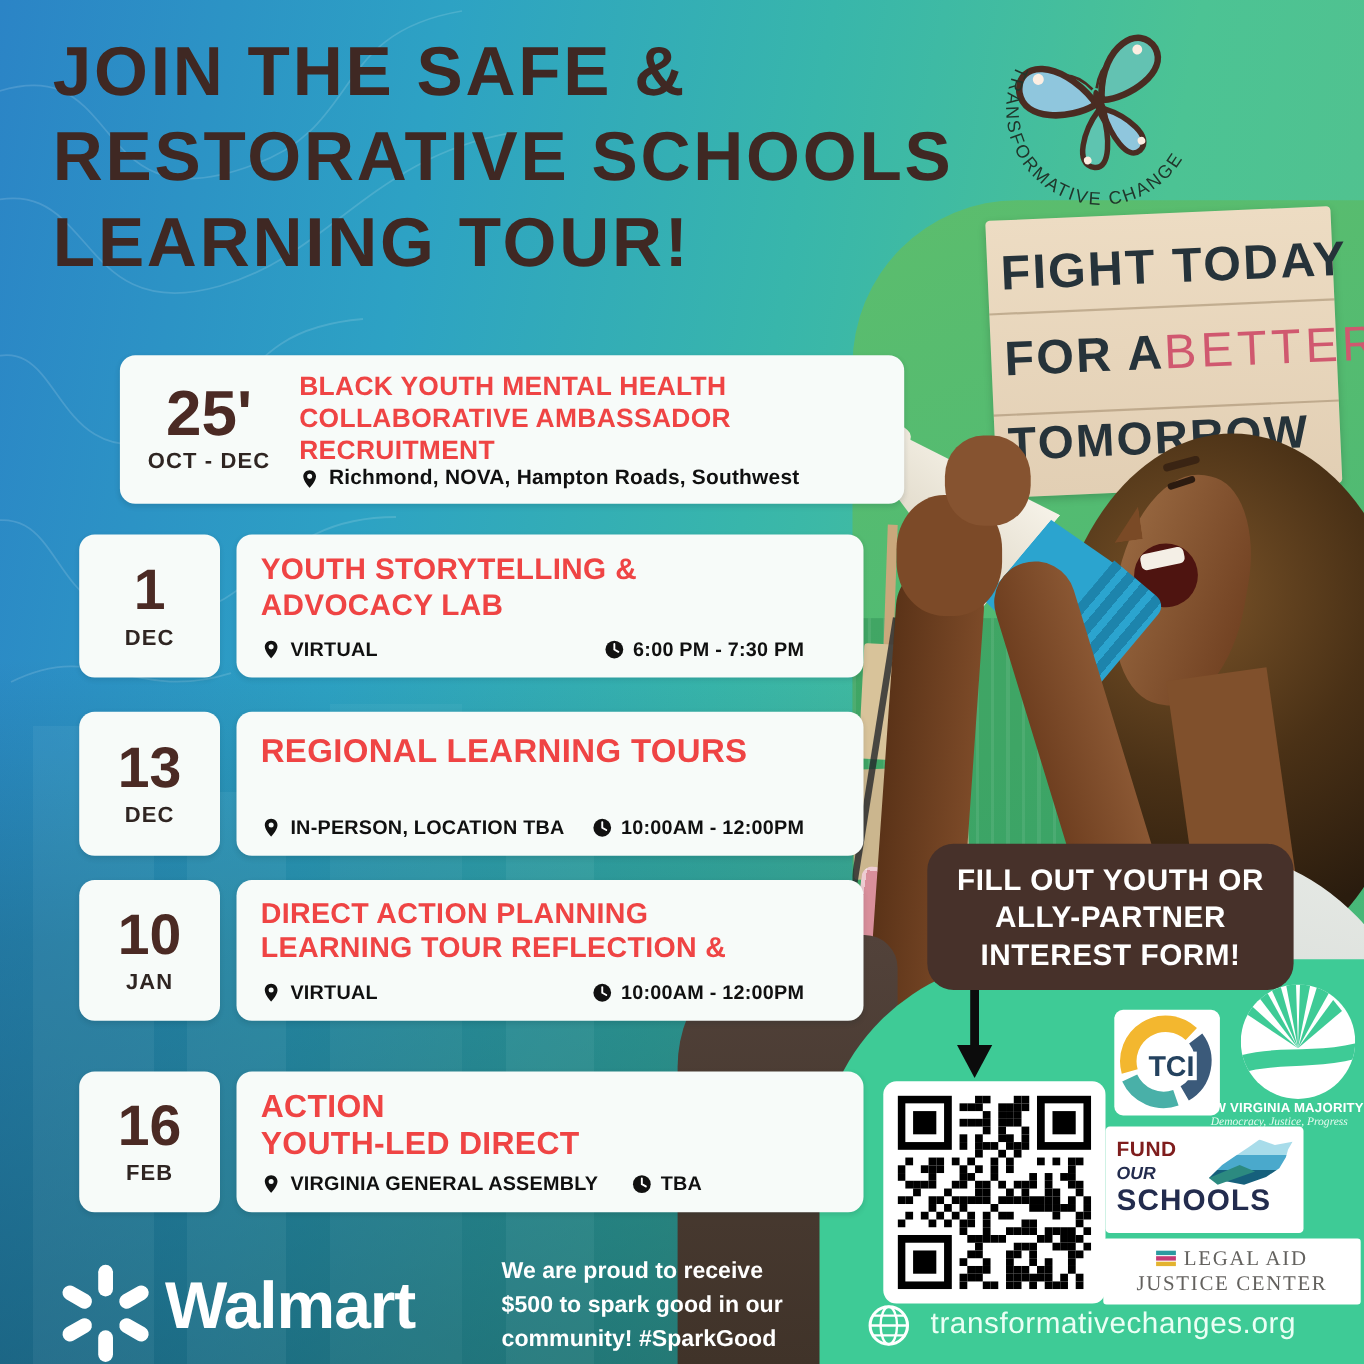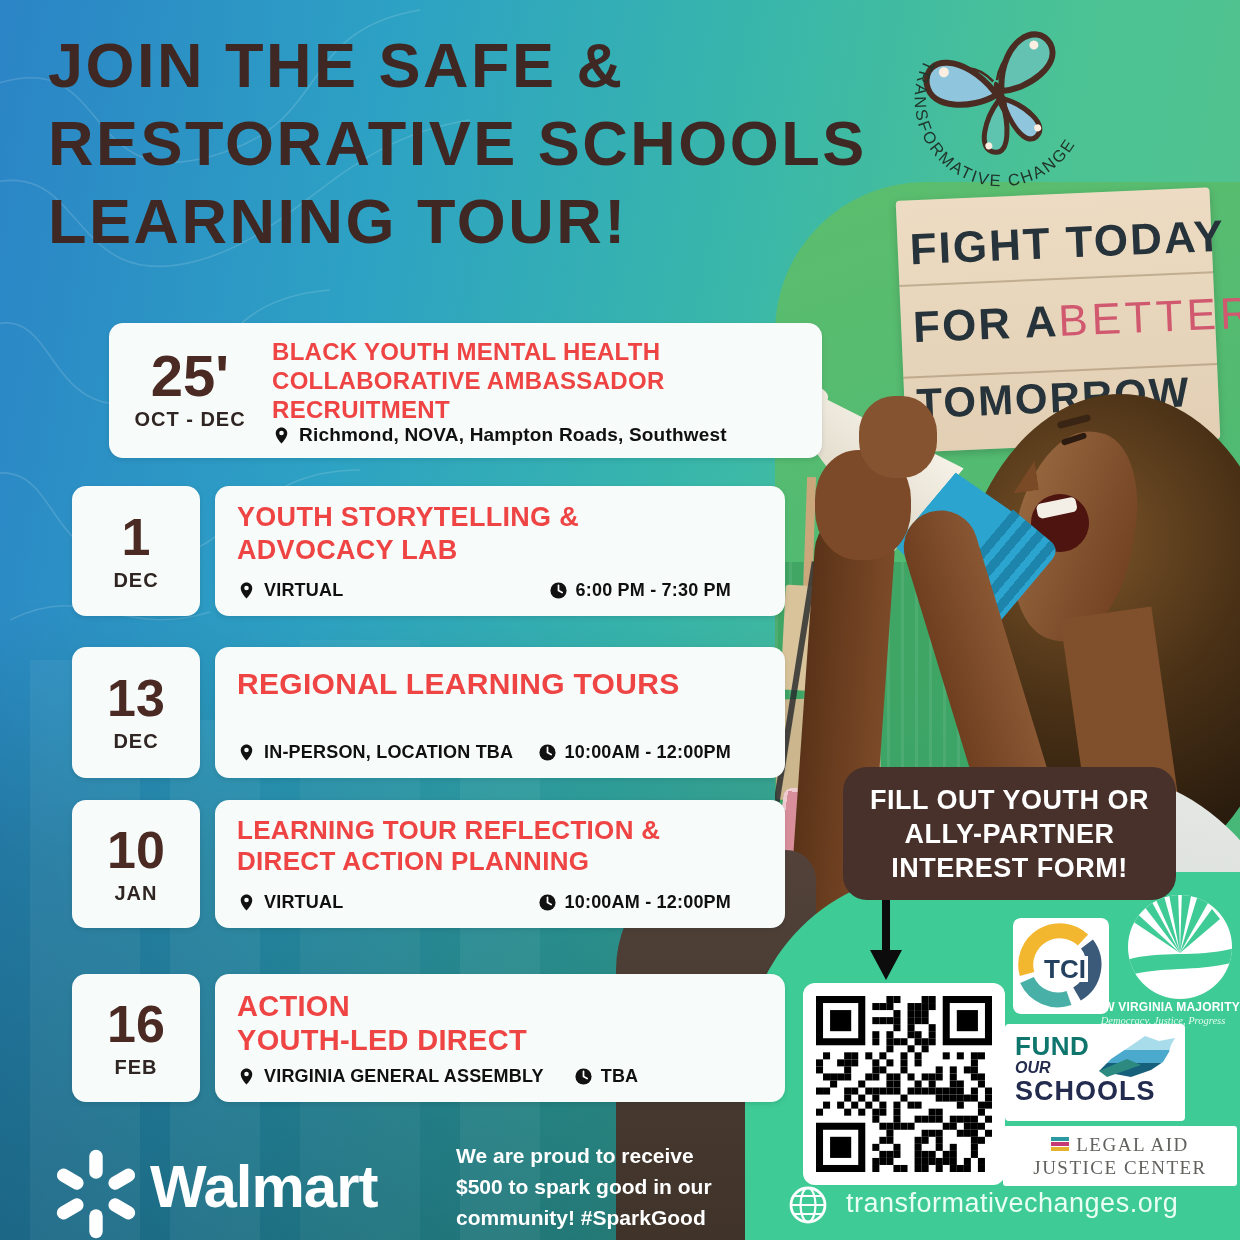--- a/index.html
+++ b/index.html
@@ -100,21 +100,21 @@
   .arrow{left:862px;top:896px;}
   .qr{left:803px;top:983px;width:202px;height:202px;background:#fff;border-radius:12px;padding:13px;box-sizing:border-box;}
 
   
   .tci{left:1013px;top:918px;width:96px;height:96px;background:#fff;border-radius:8px;}
   .nvm-circle{left:1128px;top:895px;}
   .nvm-name{left:1086px;top:1000px;width:154px;text-align:center;color:#fff;font-weight:bold;font-size:12px;letter-spacing:.2px;}
   .nvm-tag{left:1086px;top:1015px;width:154px;text-align:center;color:#e4fbee;font-size:10.5px;font-style:italic;
     font-family:"Liberation Serif",serif;}
   .fos{left:1005px;top:1024px;width:180px;height:97px;background:#fff;border-radius:4px;padding:8px 10px;box-sizing:border-box;}
-  .fos .l1{font-weight:bold;font-size:26px;color:#0f766e;line-height:28px;letter-spacing:.5px;}
+  .fos .l1{font-weight:bold;font-size:19px;color:#7f1d1d;line-height:28px;letter-spacing:.5px;}
   .fos .l2{font-weight:bold;font-style:italic;font-size:16px;color:#232c4e;line-height:16px;}
   .fos .l3{font-weight:bold;font-size:27px;color:#232c4e;line-height:30px;letter-spacing:1px;}
   .fosmap{position:absolute;right:8px;top:12px;}
   .lajc{left:1003px;top:1126px;width:234px;height:60px;background:#fff;border-radius:3px;
     display:flex;flex-direction:column;align-items:center;justify-content:center;
     font-family:"Liberation Serif",serif;color:#63615e;font-size:19px;letter-spacing:1.5px;line-height:23px;}
   .lajc .row1{display:flex;align-items:center;gap:7px;}
   .flag{display:inline-block;width:18px;}
   .flag div{height:4px;margin-bottom:1px;}
 
@@ -292,22 +292,22 @@
     </div>
   </div>
 
   <div class="abs event" style="top:800px;height:128px;">
     <div class="abs datebox">
       <div class="day">10</div>
       <div class="month">JAN</div>
     </div>
     <div class="abs contentbox">
       <div class="ev-title" style="font-size:26px;line-height:31px;">
+        <div>DIRECT ACTION PLANNING</div>
         <div>LEARNING TOUR REFLECTION &amp;</div>
-        <div>DIRECT ACTION PLANNING</div>
       </div>
       <div class="meta">
         <svg width="19" height="19" viewBox="0 0 24 24">
             <path d="M12 1.8C7.9 1.8 4.7 5 4.7 9.1c0 5.4 7.3 13.1 7.3 13.1s7.3-7.7 7.3-13.1C19.3 5 16.1 1.8 12 1.8zm0 10a2.9 2.9 0 1 1 0-5.8 2.9 2.9 0 0 1 0 5.8z" fill="#111"></path>
           </svg>
         <span>VIRTUAL</span>
         <span class="push">
           <svg width="19" height="19" viewBox="0 0 24 24">
               <circle cx="12" cy="12" r="10.2" fill="#111"></circle>
               <path d="M12 5.5V12l4.6 2.6" stroke="#fff" stroke-width="2.2" fill="none" stroke-linecap="round"></path>

